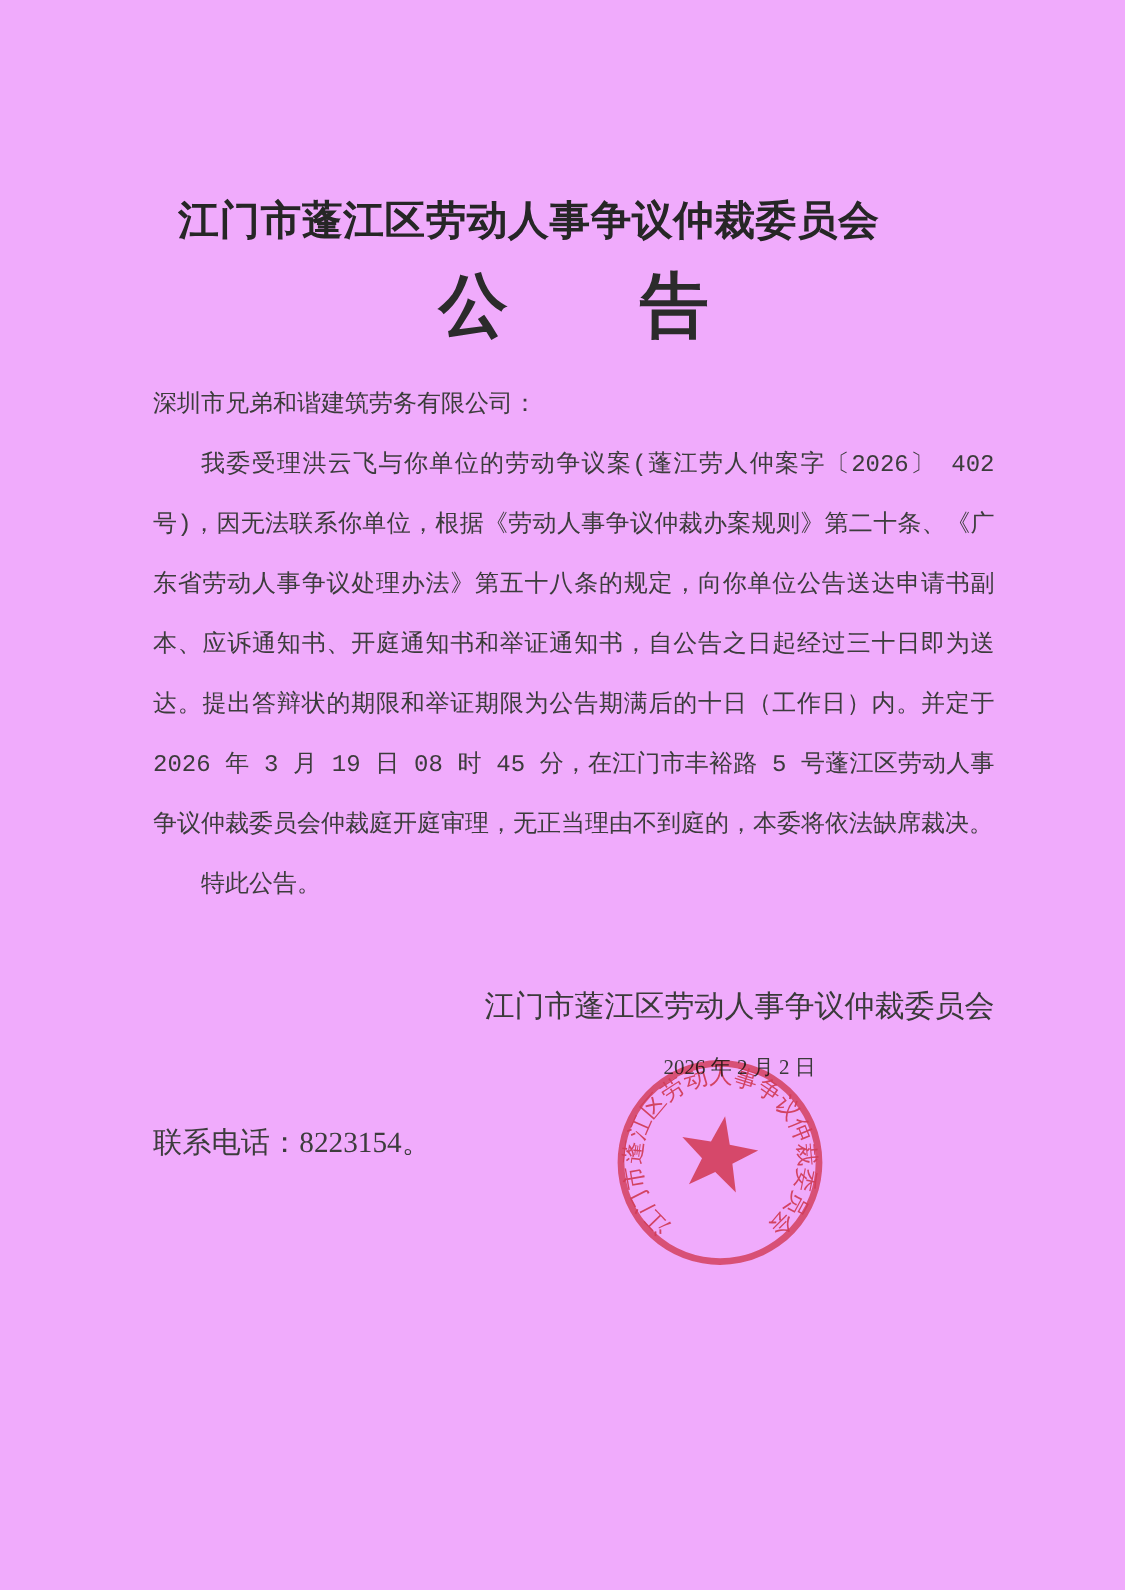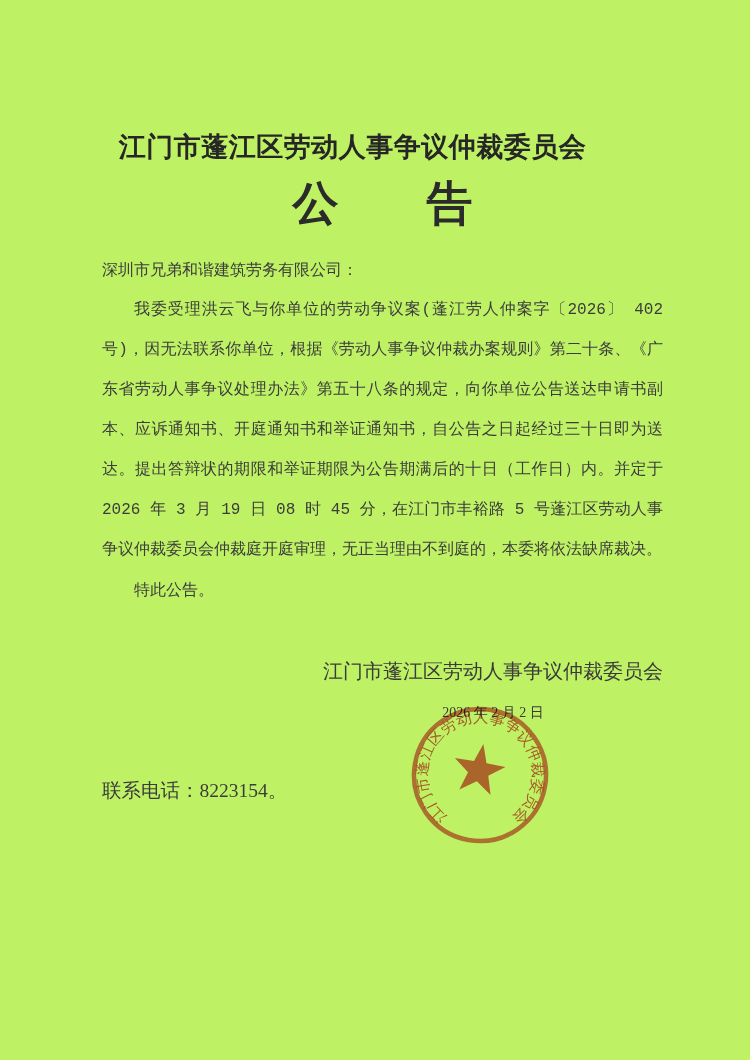--- a/index.html
+++ b/index.html
@@ -7,21 +7,21 @@
     width: 750px; height: 1060px;
     background: #ffffff;
     font-family: "Liberation Serif", "DejaVu Serif", serif;
     color: #3c3c3c;
     position: relative;
     overflow: hidden;
   }
   .page {
     position: relative;
     width: 750px; height: 1060px;
-    background: #bef264;
+    background: #f0abfc;
   }
   .content {
     position: relative;
     padding: 0 87px 0 102px; 
   }
   .committee-title {
     margin: 0;
     padding-top: 132px;
     font-size: 27px;
     font-weight: bold;
@@ -73,21 +73,21 @@
     white-space: nowrap;
     color: #3a3a3a;
   }
   .signature-date {
     margin-top: 16px;
     font-size: 14px;
     line-height: 26px;
     color: #3a3a3a;
   }
   .contact-line {
-    margin-top: 52px;
+    margin-top: 24px;
     font-size: 19.5px;
     line-height: 26px;
     color: #3c3c3c;
   }
   .seal {
     position: absolute;
     left: 405px;
     top: 700px;
     width: 150px;
     height: 150px;

